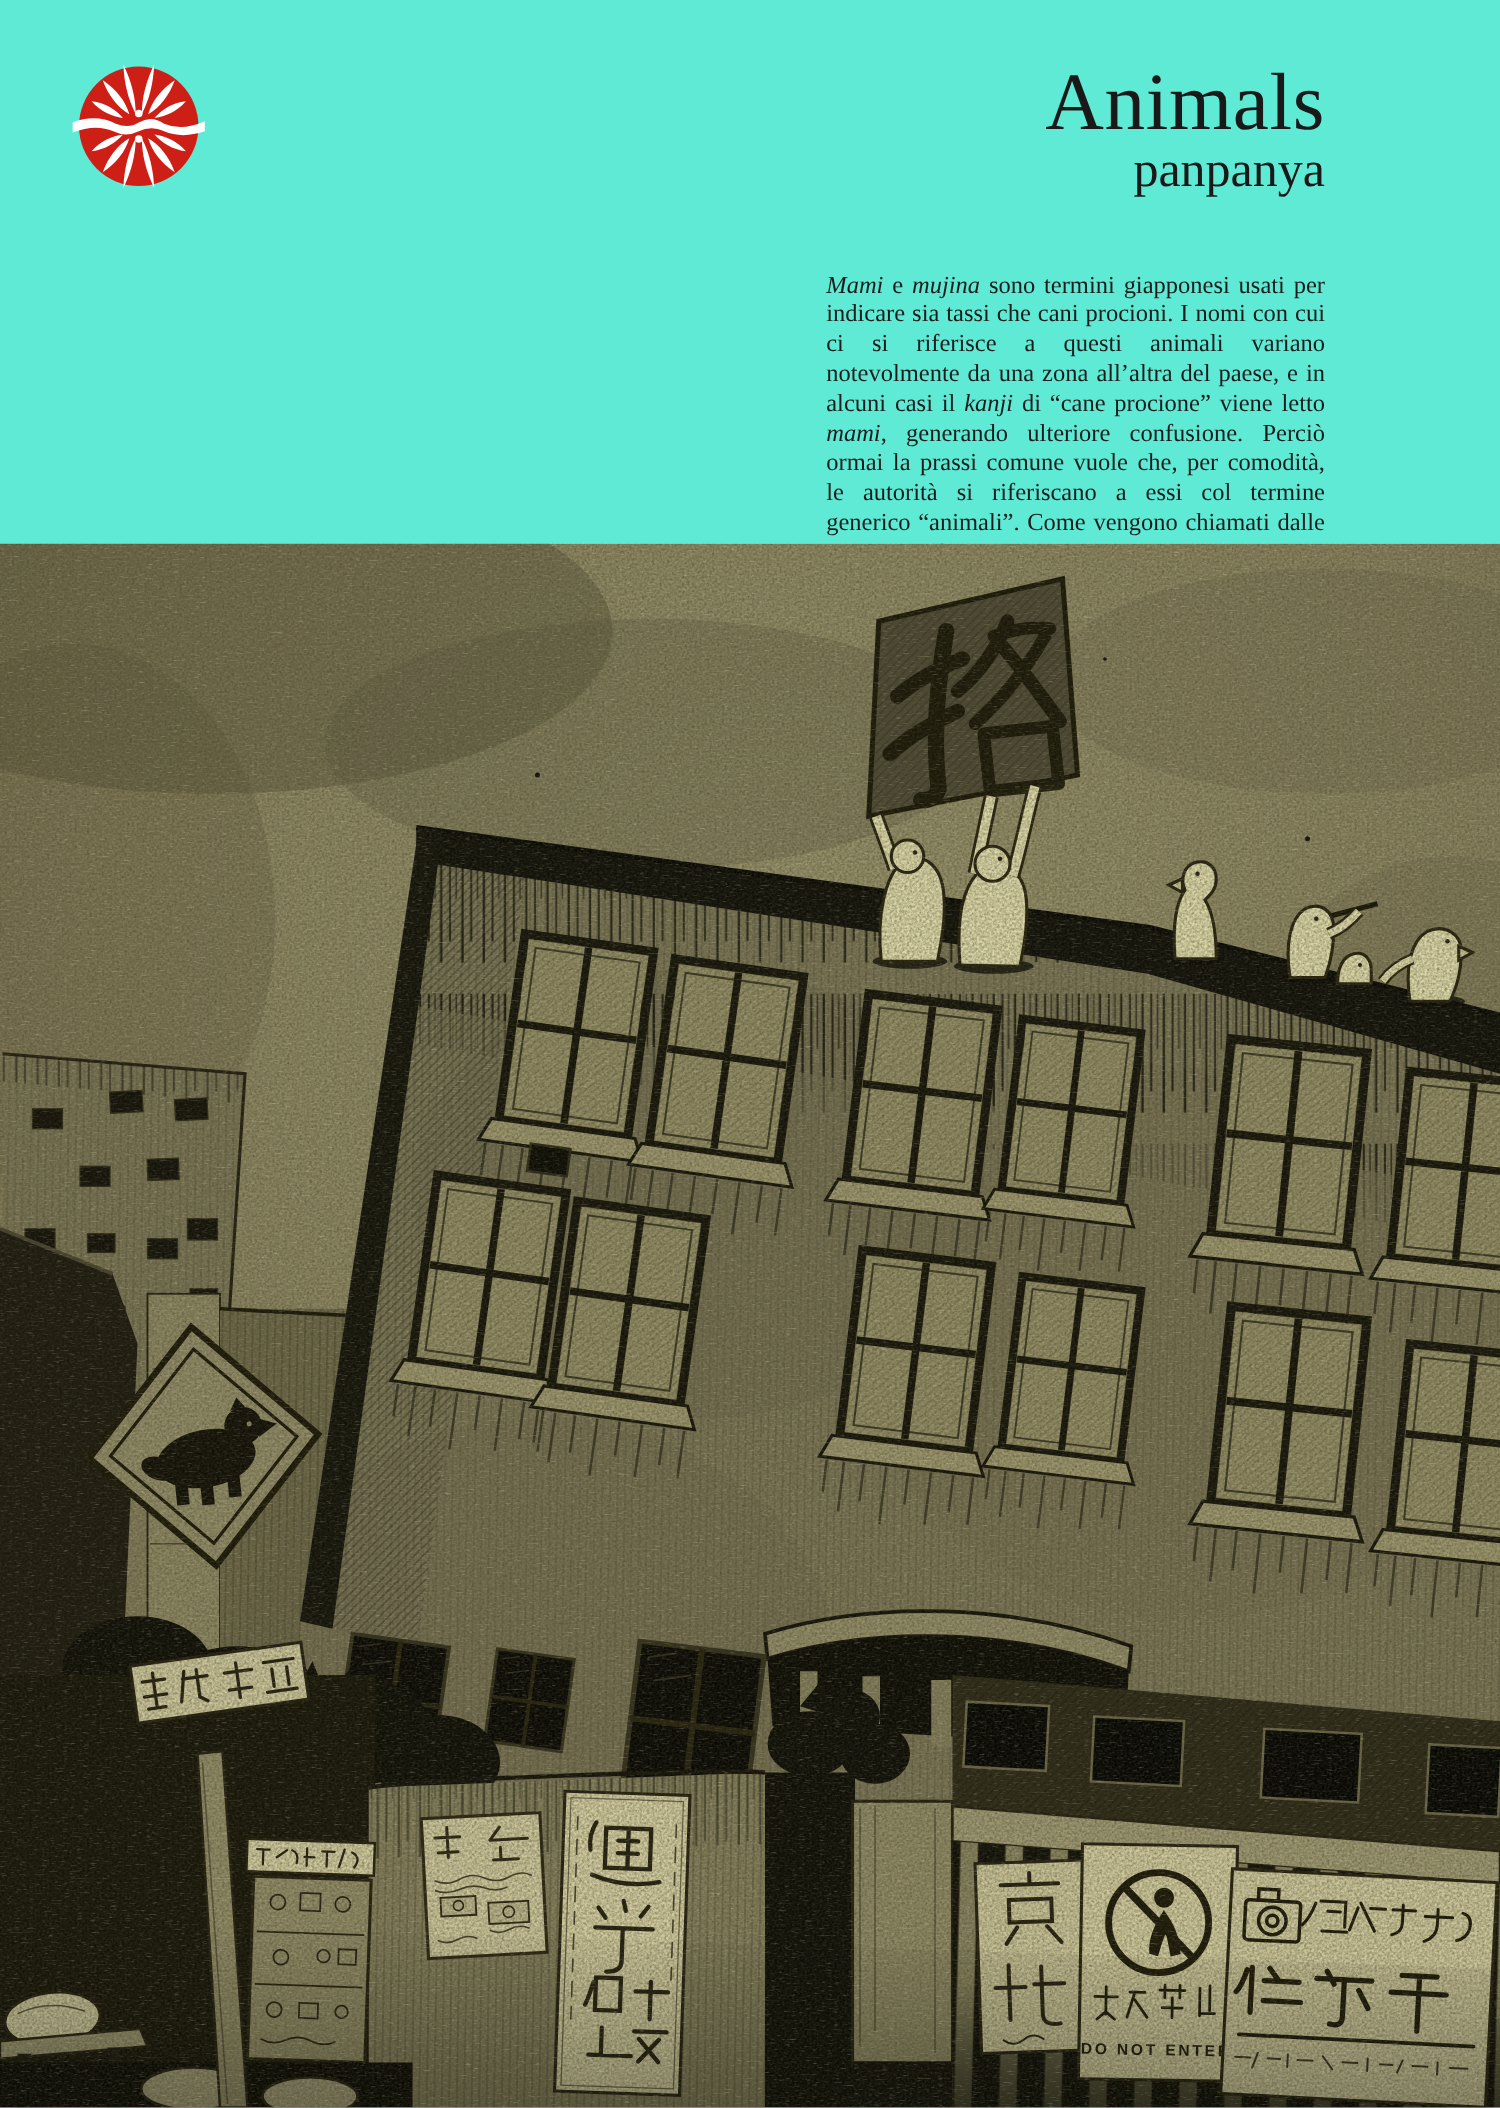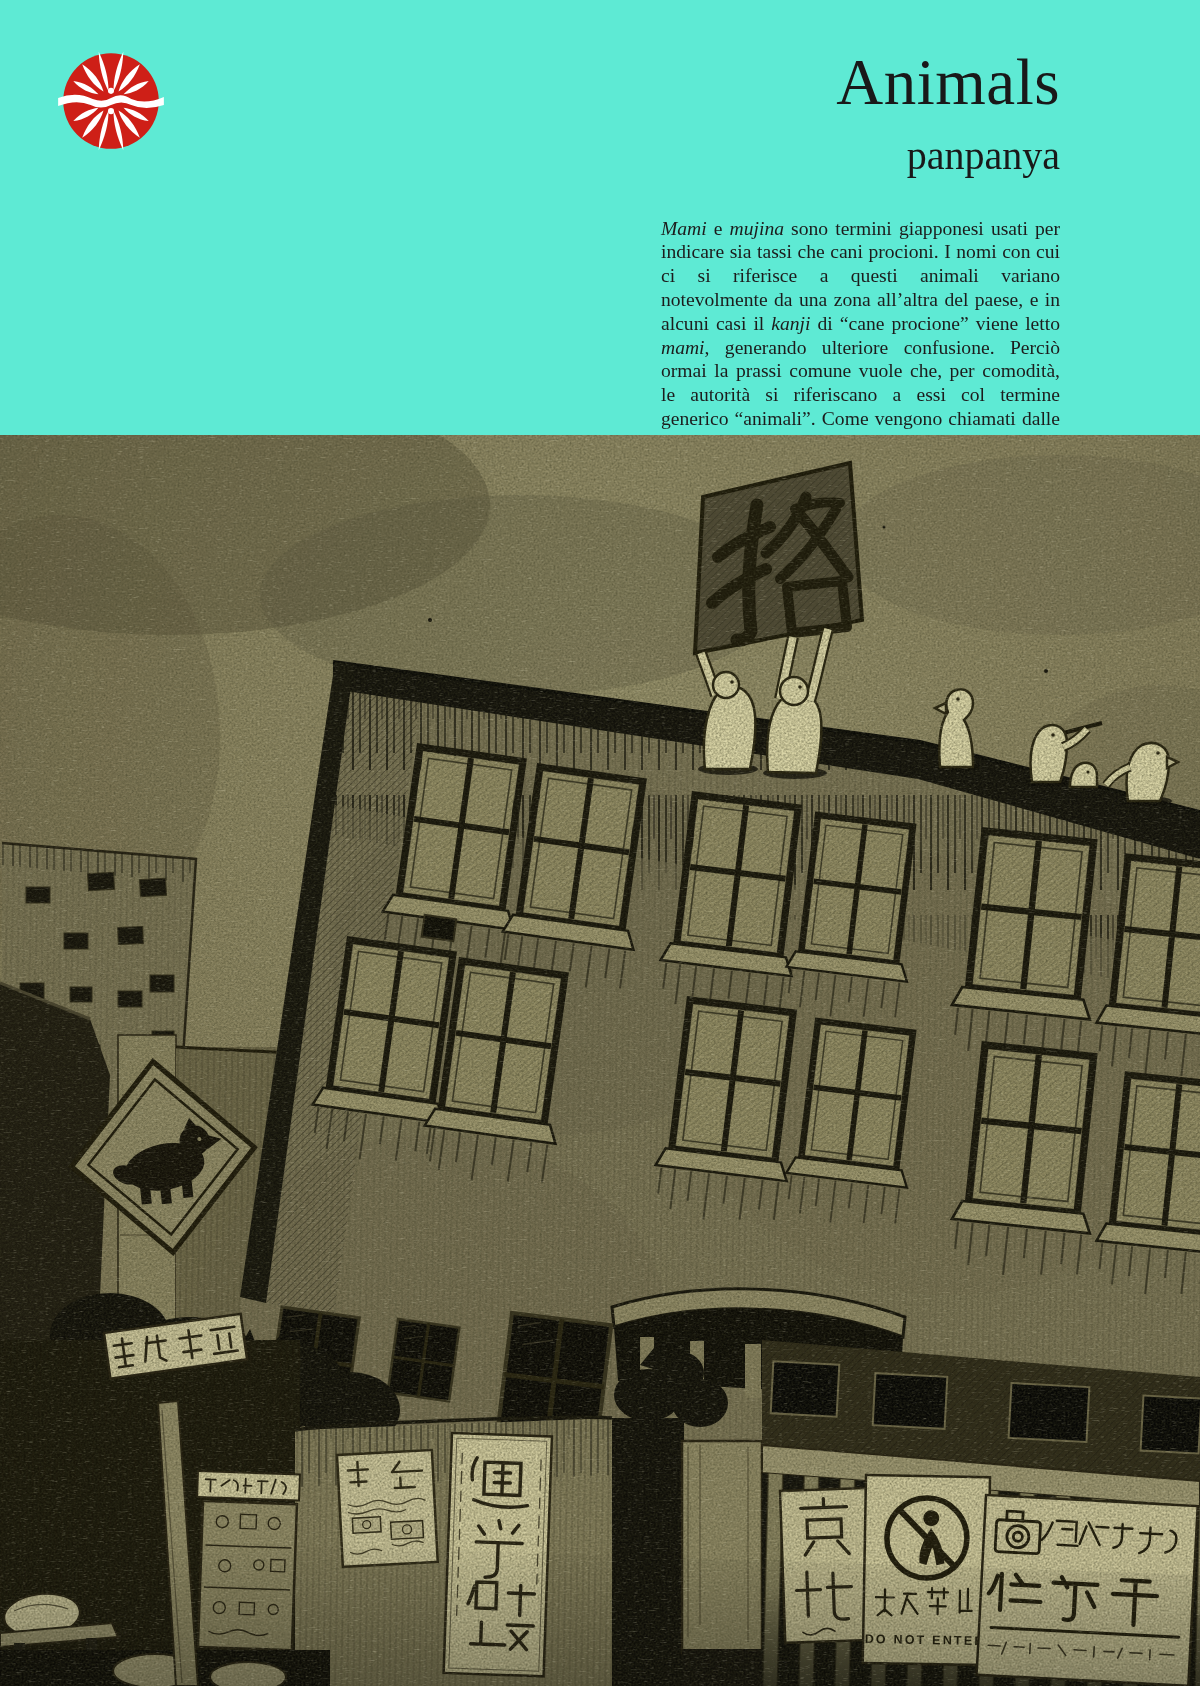--- a/index.html
+++ b/index.html
@@ -1,21 +1,21 @@
 <!DOCTYPE html>
 <html><head>
 <meta charset="utf-8">
 <style>
   html,body{margin:0;padding:0;background:#777;}
   .page{position:relative;width:1200px;height:1686px;background:#5eead4;overflow:hidden;
         font-family:"Liberation Serif", serif;}
   .logo{position:absolute;left:50px;top:40px;width:122px;height:122px;}
   .masthead{position:absolute;right:140px;top:48px;text-align:right;color:#191919;}
   .title{font-size:65px;line-height:1.05;letter-spacing:.5px;}
-  .author{font-size:40px;line-height:1.0;margin-top:20px;}
+  .author{font-size:40px;line-height:1.0;margin-top:0;}
   .intro{position:absolute;right:140px;top:197px;width:399px;font-size:19.6px;line-height:23.8px;
          text-align:justify;color:#1c1c1c;}
   .intro i{font-style:italic;font-family:Liberation Serif, serif;}
   .art{position:absolute;left:0;top:435px;width:1200px;height:1251px;}
   svg{display:block;}
   text{font-family:"Liberation Sans", sans-serif;}
 </style>
 </head>
 <body>
 

